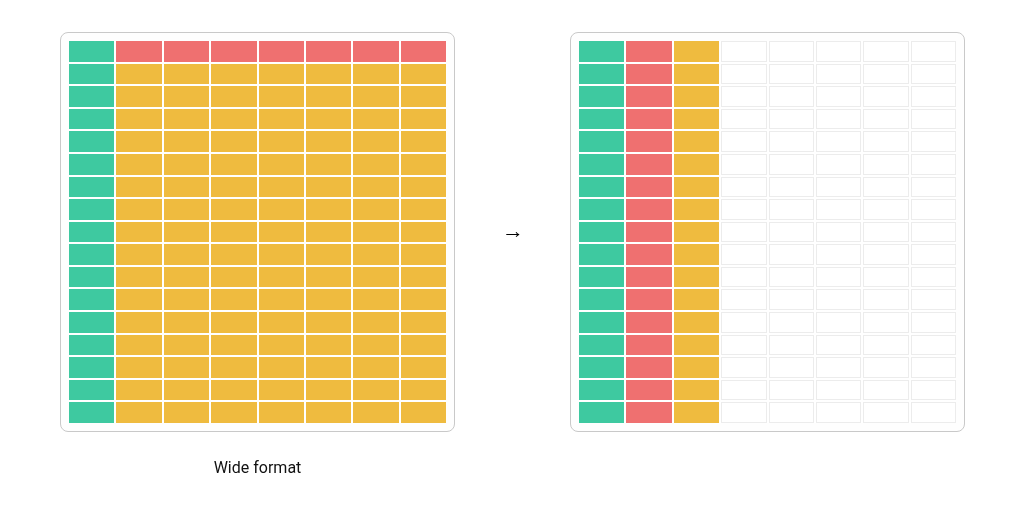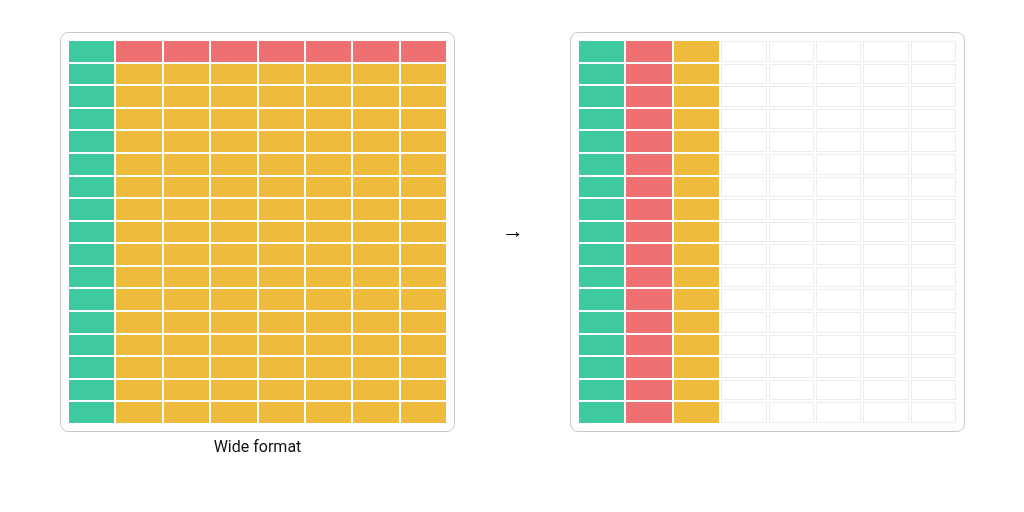--- a/index.html
+++ b/index.html
@@ -334,15 +334,15 @@
         <div class="cell red"></div>
         <div class="cell yellow"></div>
         <div class="cell blank"></div>
         <div class="cell blank"></div>
         <div class="cell blank"></div>
         <div class="cell blank"></div>
         <div class="cell blank"></div>
       </div>
   </div>
 
-  <div class="caption" style="left:60px; top:437px; width:395px;">Wide format</div>
+  <div class="caption" style="left:60px; top:458px; width:395px;">Wide format</div>
 
 </div>
 
 </body></html>

